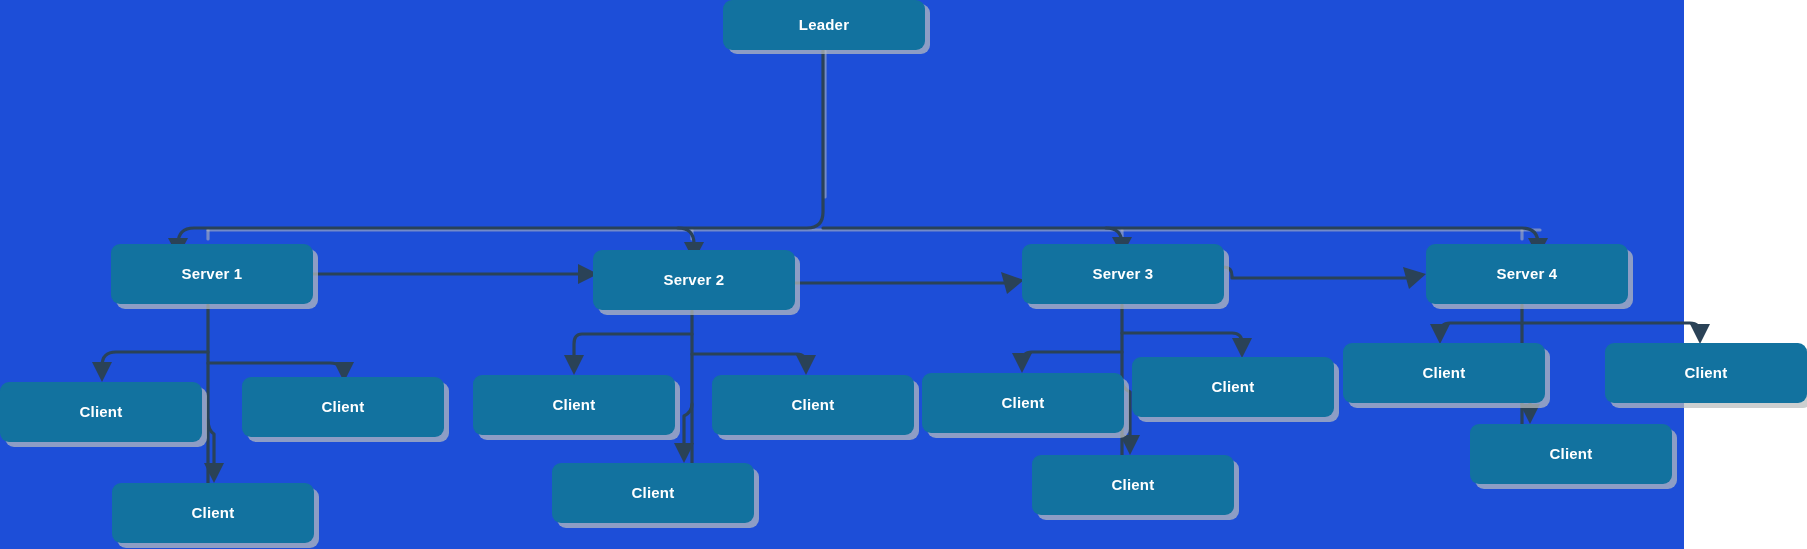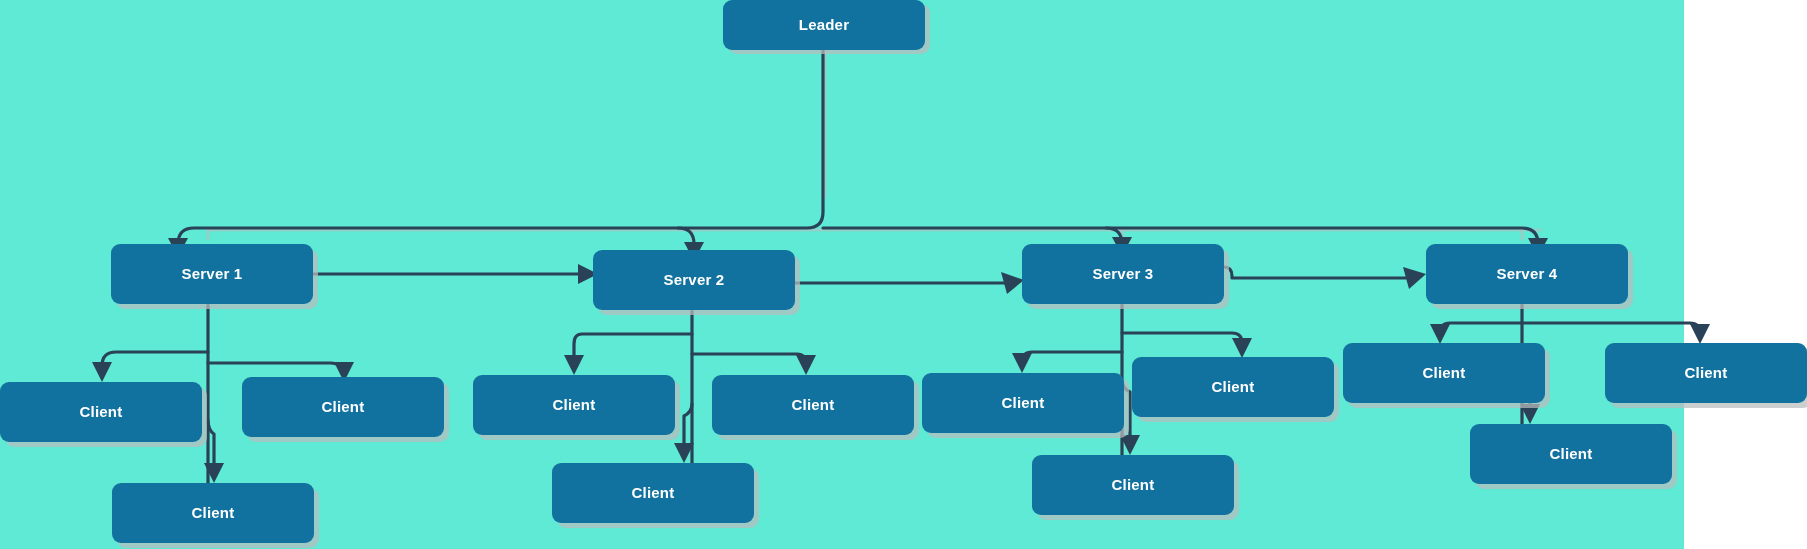--- a/index.html
+++ b/index.html
@@ -10,21 +10,21 @@
   body {
     width: 1807px;
     height: 549px;
     overflow: hidden;
     font-family: "Liberation Sans", sans-serif;
   }
   #diagram-root {
     position: relative;
     width: 1684px;
     height: 549px;
-    background: #5eead4;
+    background: #1d4ed8;
     text-decoration: underline;
   }
   svg#diagram-svg {
     position: absolute;
     top: 0;
     left: 0;
     width: 1807px;
     height: 549px;
     display: block;
   }

